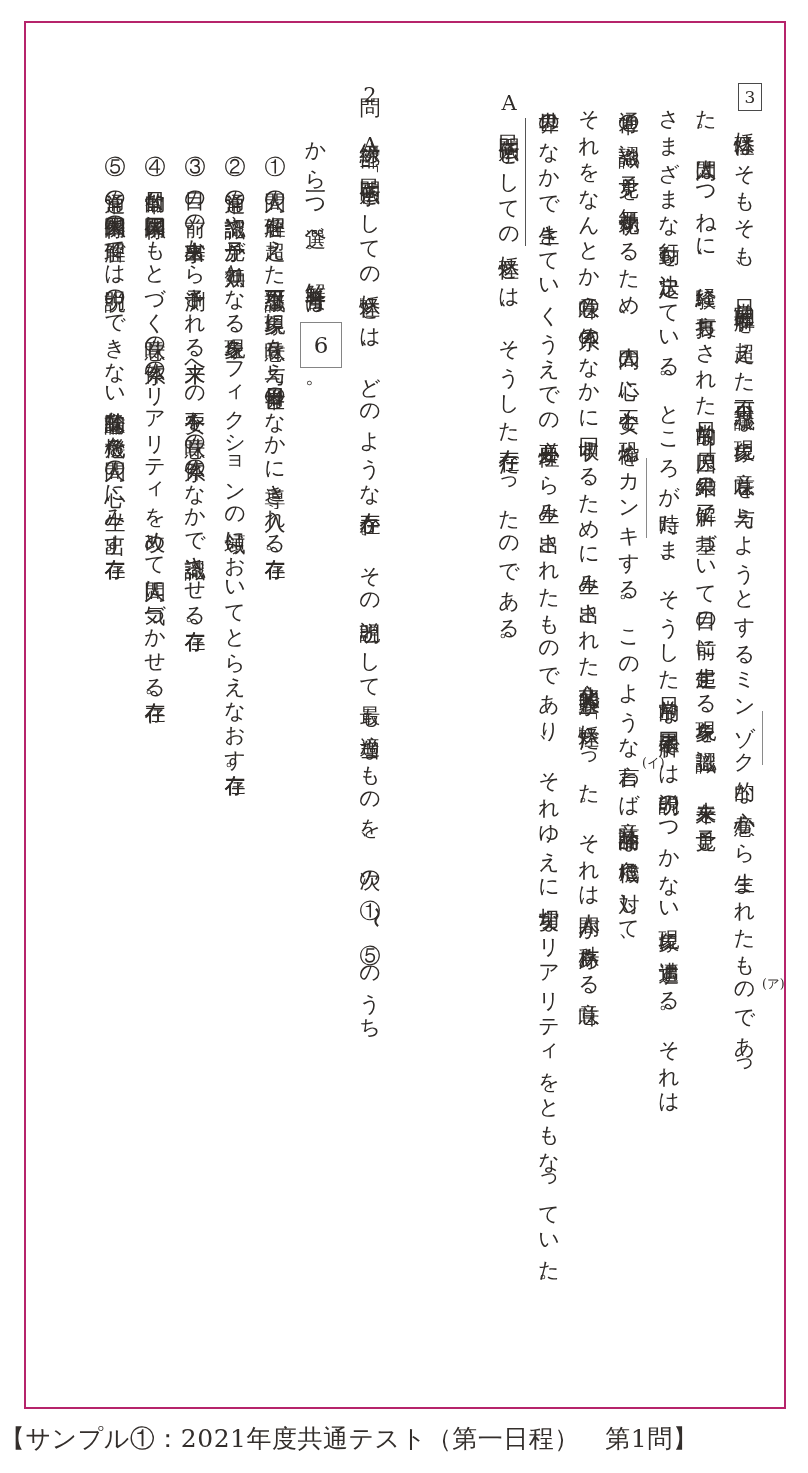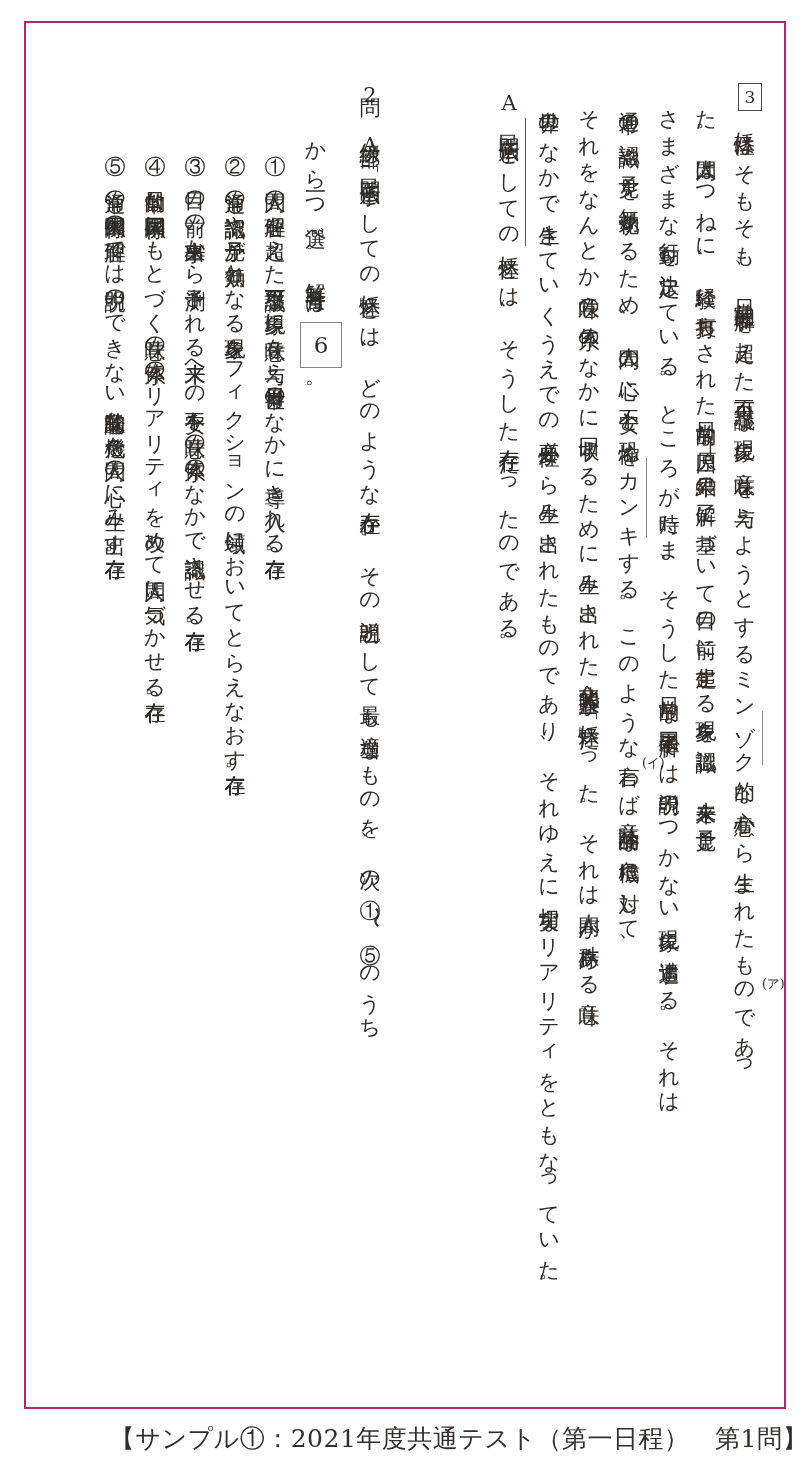--- a/index.html
+++ b/index.html
@@ -62,21 +62,21 @@
   }
   #col1 .ann{left:26px;top:888px;}
   #col4 .ann{left:26px;top:655px;}
   
   .r90{
     display:inline-block;writing-mode:horizontal-tb;
     width:1em;height:1em;line-height:1em;text-align:center;
     transform:rotate(90deg);vertical-align:middle;letter-spacing:0;
   }
   .caption{
-    position:absolute;left:0;right:0;top:1422px;text-align:right;
+    position:absolute;left:0;right:0;top:1422px;text-align:left;
     font-size:25px;letter-spacing:0.5px;color:#332e2b;
     font-family:"DejaVu Serif","Liberation Serif",serif;
   }
 </style>
 </head>
 <body>
 
 <div class="frame">
 
   <div class="vcol" id="col1"><span class="parabox">3</span><span>妖怪はそもそも、日常的理解を超えた不可思議な現象に意味を与えようとするミン</span><span class="ann">(ア)</span><span class="sideline">ゾク</span><span>的な心意から生まれたものであっ</span></div>

